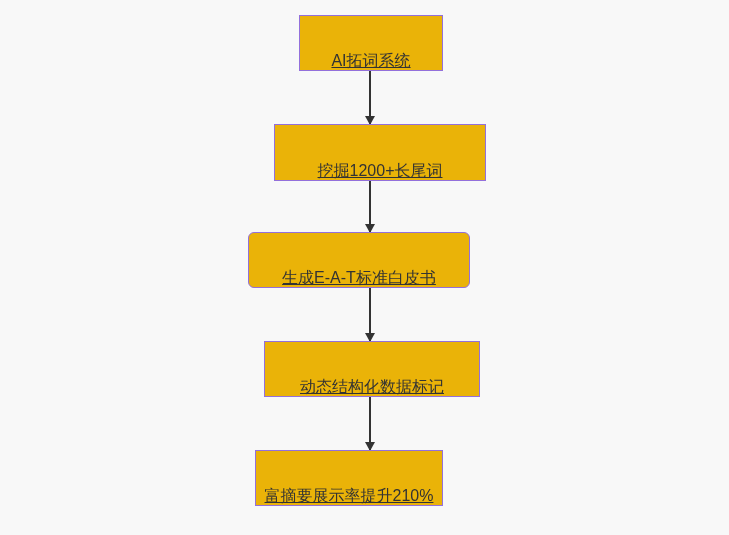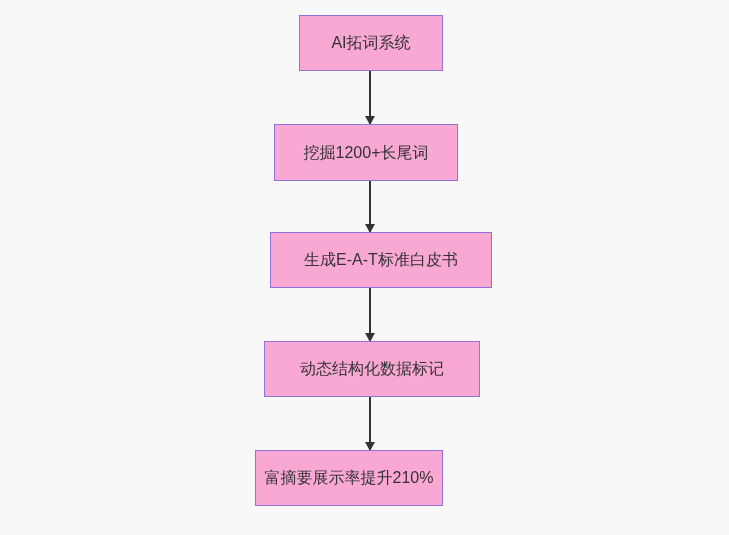--- a/index.html
+++ b/index.html
@@ -14,30 +14,31 @@
     position: relative;
     overflow: hidden;
   }
   .canvas {
     position: absolute;
     inset: 0;
   }
   .flow-node {
     position: absolute;
     box-sizing: border-box;
-    background: #f9a8d4;
+    background: #eab308;
     border: 1px solid #9370DB;
     color: #333333;
     font-size: 16px;
     display: flex;
-    align-items: center;
+    align-items: flex-end;
     justify-content: center;
     text-align: center;
     line-height: 1.2;
     white-space: nowrap;
+    text-decoration: underline;
   }
   .connector {
     position: absolute;
     width: 1.5px;
     background: #333333;
   }
   .connector::after {
     content: "";
     position: absolute;
     bottom: -1px;
@@ -54,27 +55,27 @@
 <body>
 
 <div class="canvas">
 
   <div class="flow-node" style="left:299px; top:15px; width:144px; height:56px;">
     <span>AI拓词系统</span>
   </div>
 
   <div class="connector" style="left:369px; top:71px; height:53px;"></div>
 
-  <div class="flow-node" style="left:274px; top:124px; width:184px; height:57px;">
+  <div class="flow-node" style="left:274px; top:124px; width:212px; height:57px;">
     <span>挖掘1200+长尾词</span>
   </div>
 
   <div class="connector" style="left:369px; top:181px; height:51px;"></div>
 
-  <div class="flow-node" style="left:270px; top:232px; width:222px; height:56px;">
+  <div class="flow-node" style="left:248px; top:232px; width:222px; height:56px;border-radius:6px;">
     <span>生成E-A-T标准白皮书</span>
   </div>
 
   <div class="connector" style="left:369px; top:288px; height:53px;"></div>
 
   <div class="flow-node" style="left:264px; top:341px; width:216px; height:56px;">
     <span>动态结构化数据标记</span>
   </div>
 
   <div class="connector" style="left:369px; top:397px; height:53px;"></div>

